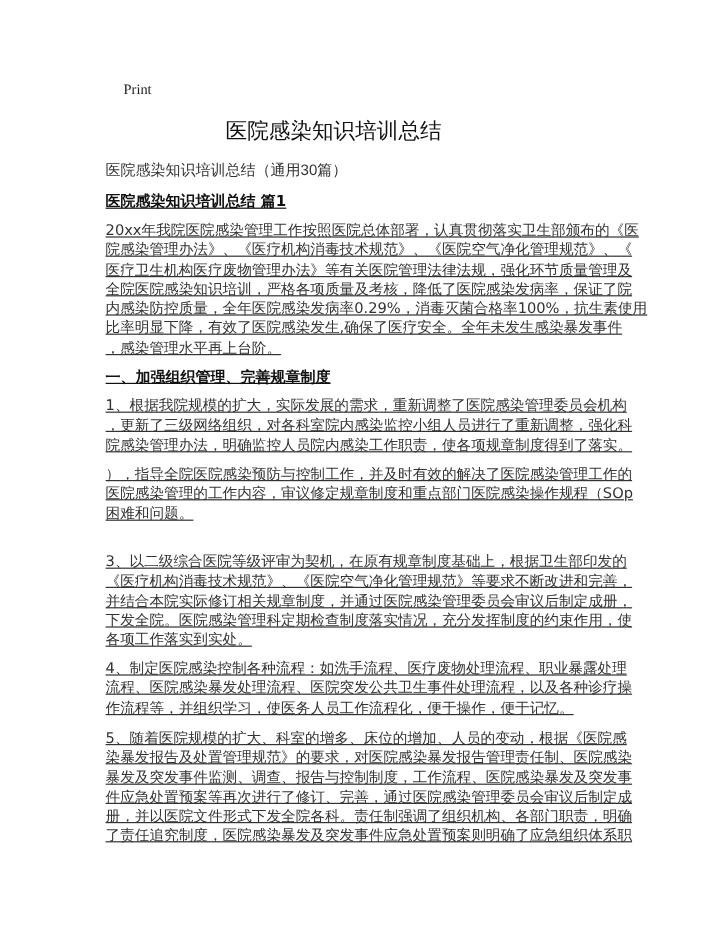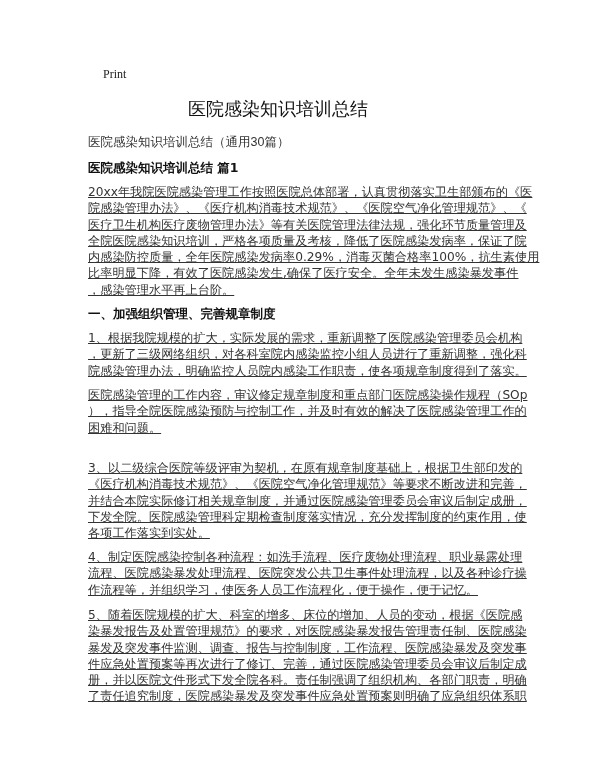--- a/index.html
+++ b/index.html
@@ -1,21 +1,21 @@
 <!DOCTYPE html>
 <html><head>
 <meta charset="utf-8">
 <style>
   html, body { margin: 0; padding: 0; background: #ffffff; }
   body { width: 600px; height: 776px; position: relative; overflow: hidden; color: #111; }
   .page { position: absolute; left: 0; top: 0; width: 600px; height: 776px; }
   .print { position: absolute; left: 88px; top: 67px; font-family: "Liberation Serif", serif; font-size: 12px; color: #222; margin-left: 15px; }
   .title { position: absolute; left: 0; width: 556px; top: 97px; text-align: center; font-family: "DejaVu Sans", sans-serif; font-size: 18px; color: #111; }
   .subtitle { position: absolute; left: 88px; top: 134px; font-family: Liberation Sans, sans-serif; font-size: 12.5px; color: #333; }
-  .h-bold { position: absolute; left: 88px; font-family: "DejaVu Sans", sans-serif; font-size: 12.5px; font-weight: bold; color: #111; }
+  .h-bold { position: absolute; left: 88px; font-family: "DejaVu Sans", sans-serif; font-size: 12.5px; font-weight: bold; color: #111; text-decoration: underline; }
   .para { position: absolute; left: 88px; width: 434px; font-family: "DejaVu Sans", sans-serif; font-size: 12.2px; line-height: 16.3px; color: #333; }
   .para .ln { display: block; white-space: nowrap; overflow: visible; text-decoration: underline; }
 </style>
 </head>
 <body>
 
 <div class="page">
   <div class="print">Print</div>
   <div class="title">医院感染知识培训总结</div>
   <div class="subtitle">医院感染知识培训总结（通用30篇）</div>
@@ -33,22 +33,22 @@
 
   <div class="h-bold" style="top:306px">一、加强组织管理、完善规章制度</div>
 
   <div class="para" style="top:330px">
     <span class="ln">1、根据我院规模的扩大，实际发展的需求，重新调整了医院感染管理委员会机构</span>
     <span class="ln">，更新了三级网络组织，对各科室院内感染监控小组人员进行了重新调整，强化科</span>
     <span class="ln">院感染管理办法，明确监控人员院内感染工作职责，使各项规章制度得到了落实。</span>
   </div>
 
   <div class="para" style="top:387px">
+    <span class="ln">），指导全院医院感染预防与控制工作，并及时有效的解决了医院感染管理工作的</span>
     <span class="ln">医院感染管理的工作内容，审议修定规章制度和重点部门医院感染操作规程（SOp</span>
-    <span class="ln">），指导全院医院感染预防与控制工作，并及时有效的解决了医院感染管理工作的</span>
     <span class="ln">困难和问题。</span>
   </div>
 
   <div class="para" style="top:460px">
     <span class="ln">3、以二级综合医院等级评审为契机，在原有规章制度基础上，根据卫生部印发的</span>
     <span class="ln">《医疗机构消毒技术规范》、《医院空气净化管理规范》等要求不断改进和完善，</span>
     <span class="ln">并结合本院实际修订相关规章制度，并通过医院感染管理委员会审议后制定成册，</span>
     <span class="ln">下发全院。医院感染管理科定期检查制度落实情况，充分发挥制度的约束作用，使</span>
     <span class="ln">各项工作落实到实处。</span>
   </div>

